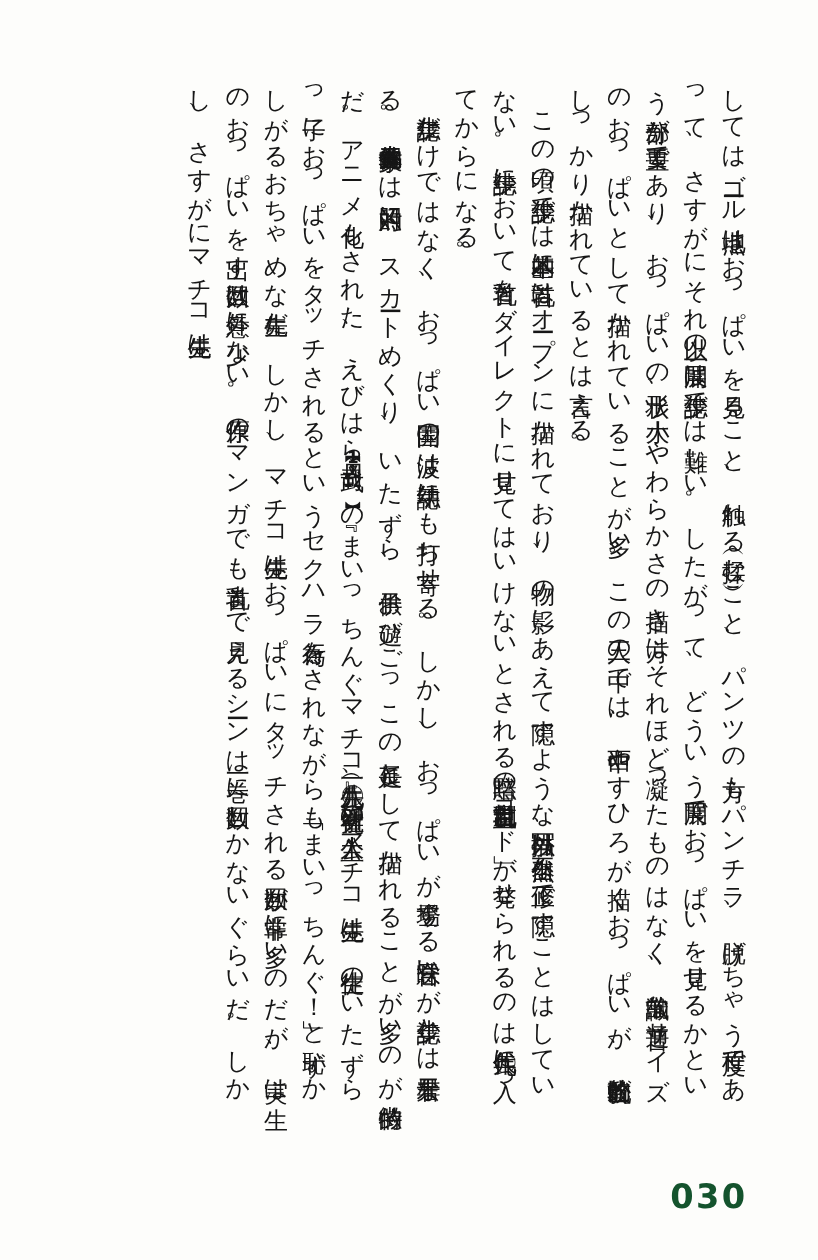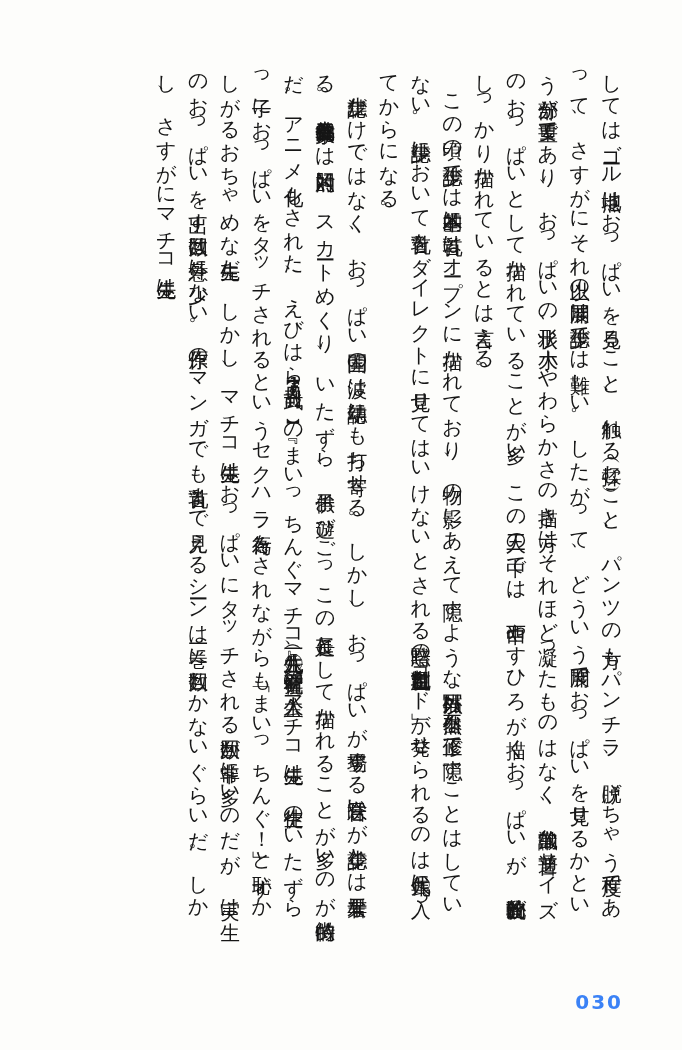--- a/index.html
+++ b/index.html
@@ -48,23 +48,23 @@
   }
   .tcy {
     text-combine-upright: all;
   }
   .page-number {
     position: absolute;
     right: 59px;
     bottom: 36px;
     font-family: "DejaVu Sans", "Liberation Sans", sans-serif;
     font-weight: bold;
-    font-size: 20px;
+    font-size: 28px;
     letter-spacing: 2px;
-    color: #3b82f6;
+    color: #14532d;
   }
 </style>
 </head>
 <body>
 
 <div class="page">
 
   <div class="text-block">
 
     <p>してはゴール地点はおっぱいを見ること、触れる（揉む）こと、パンツの方もパンチラ、脱げちゃう程度であって、さすがにそれ以上の展開は少年誌では難しい。したがって、どういう展開でおっぱいを見せるかという部分が重要であり、おっぱいの形状、大小、やわらかさの描き方はそれほど凝ったものはなく、常識的な普通サイズのおっぱいとして描かれていることが多い。この三人の中では、中西やすひろが描くおっぱいが、比較的乳首がしっかり描かれているとは言える。</p>

